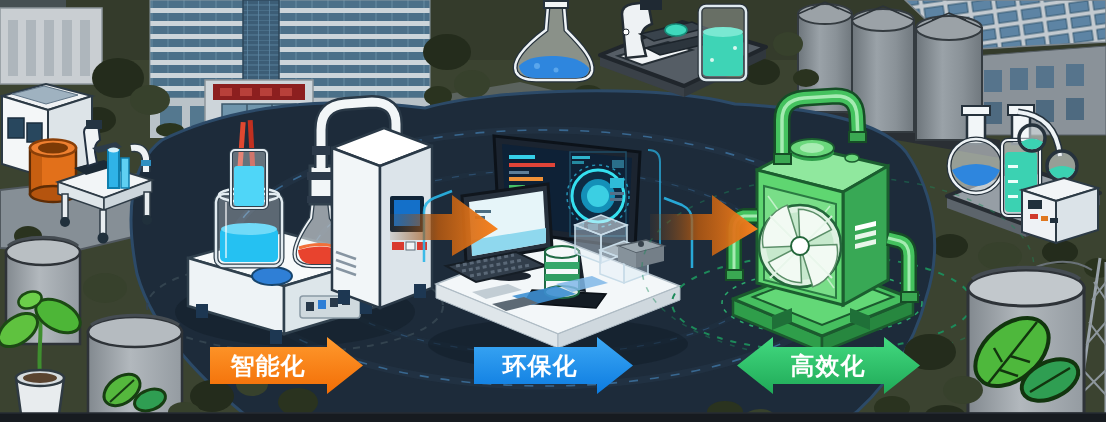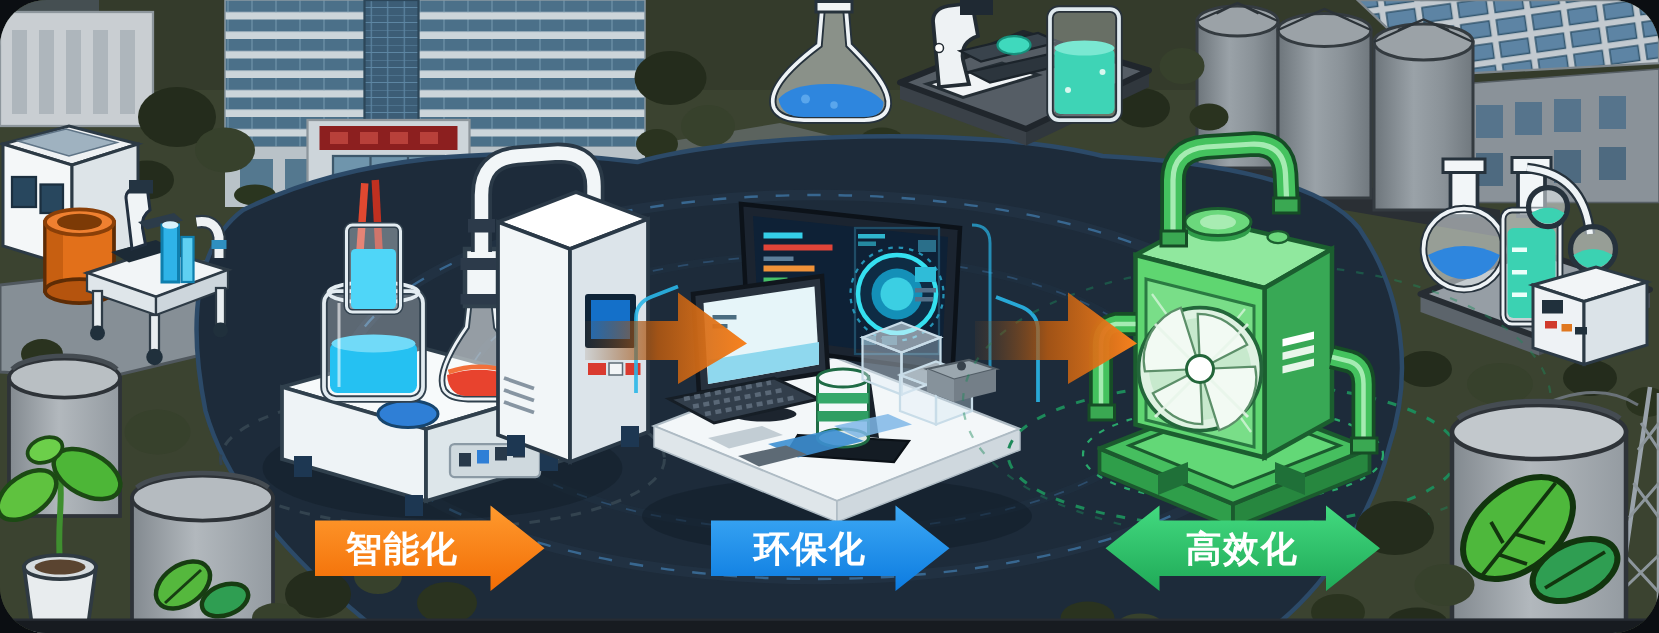--- a/index.html
+++ b/index.html
@@ -1,16 +1,16 @@
 <!DOCTYPE html>
 <html><head>
 <meta charset="utf-8">
 <style>
   html,body{margin:0;padding:0;background:#0b0e12;}
-  .stage-wrap{position:relative;width:1106px;height:422px;overflow:hidden;background:#3b4330;border-radius:31px;}
+  .stage-wrap{position:relative;width:1106px;height:422px;overflow:hidden;background:#3b4330;}
   svg{display:block;}
   .banner-text{font-family:"DejaVu Sans","Liberation Sans",sans-serif;font-weight:bold;font-size:24px;fill:#ffffff;letter-spacing:1px;}
 </style>
 </head>
 <body>
 
 <div class="stage-wrap">
 <svg width="1106" height="422" viewBox="0 0 1106 422" xmlns="http://www.w3.org/2000/svg">
 <defs>
   <linearGradient id="connGrad" x1="0" y1="0" x2="1" y2="0">

